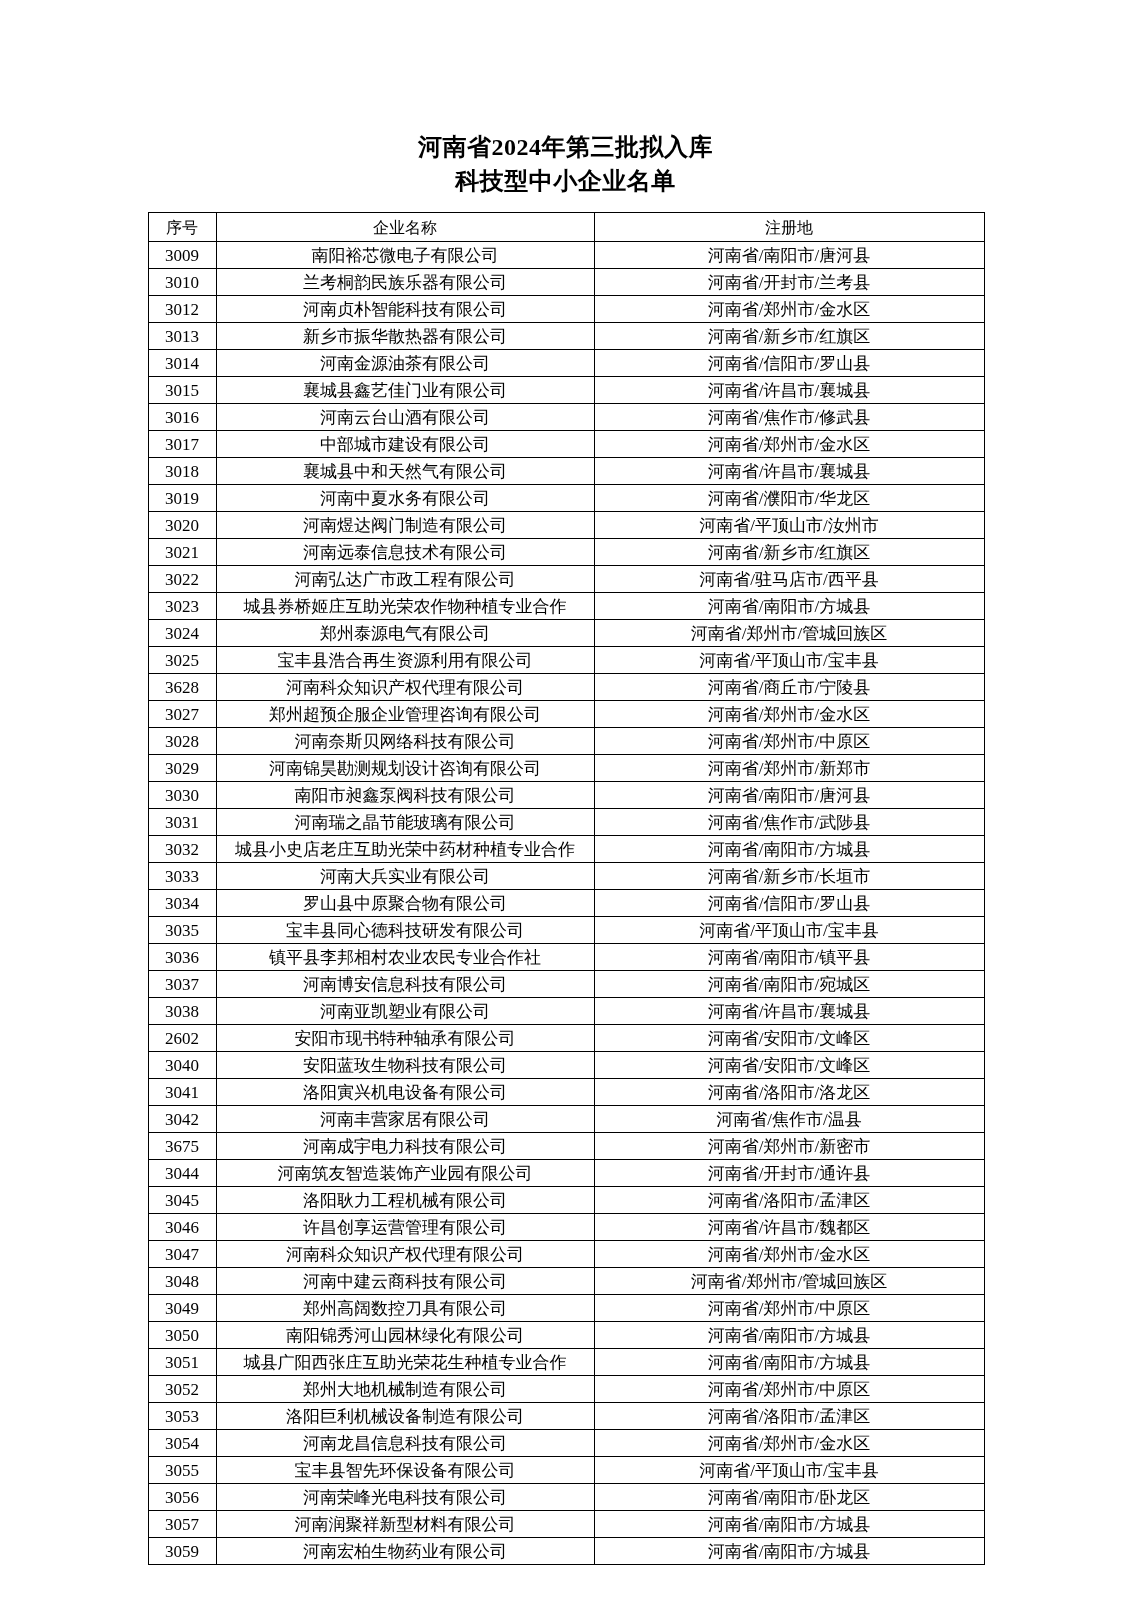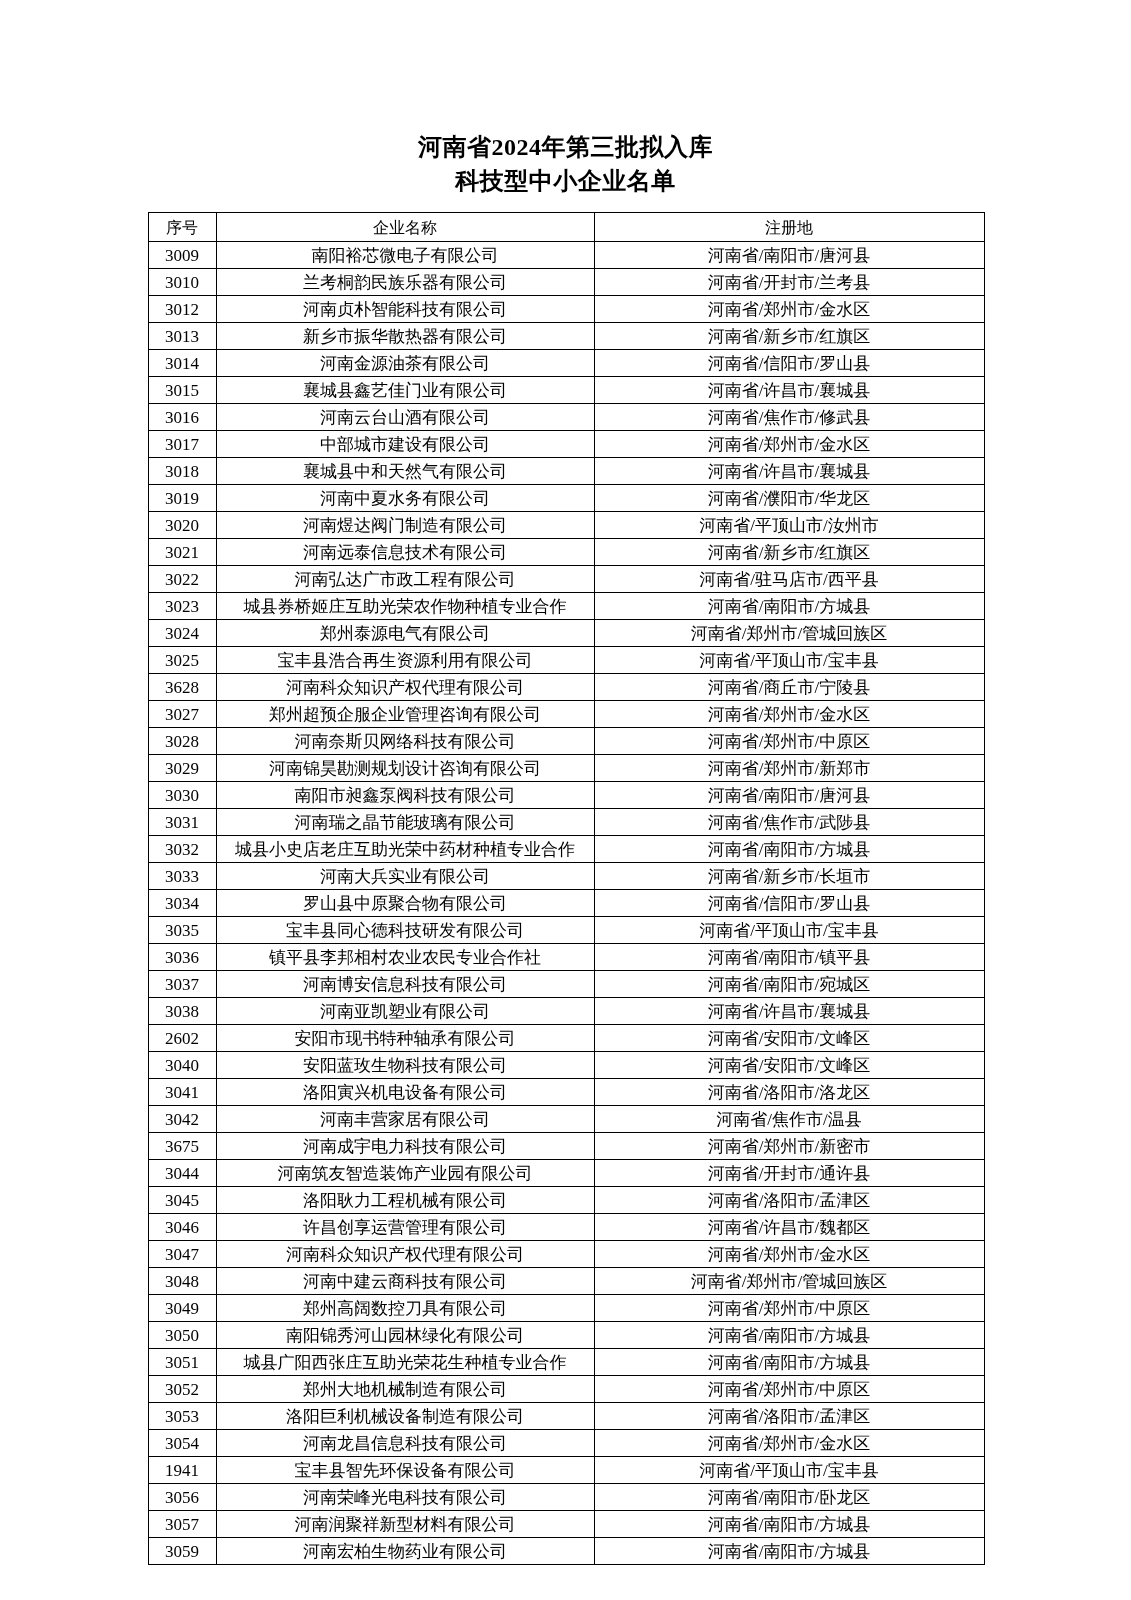--- a/index.html
+++ b/index.html
@@ -309,21 +309,21 @@
             <td>3053</td>
             <td class="cell-name">洛阳巨利机械设备制造有限公司</td>
             <td>河南省/洛阳市/孟津区</td>
           </tr>
           <tr>
             <td>3054</td>
             <td class="cell-name">河南龙昌信息科技有限公司</td>
             <td>河南省/郑州市/金水区</td>
           </tr>
           <tr>
-            <td>1941</td>
+            <td>3055</td>
             <td class="cell-name">宝丰县智先环保设备有限公司</td>
             <td>河南省/平顶山市/宝丰县</td>
           </tr>
           <tr>
             <td>3056</td>
             <td class="cell-name">河南荣峰光电科技有限公司</td>
             <td>河南省/南阳市/卧龙区</td>
           </tr>
           <tr>
             <td>3057</td>

